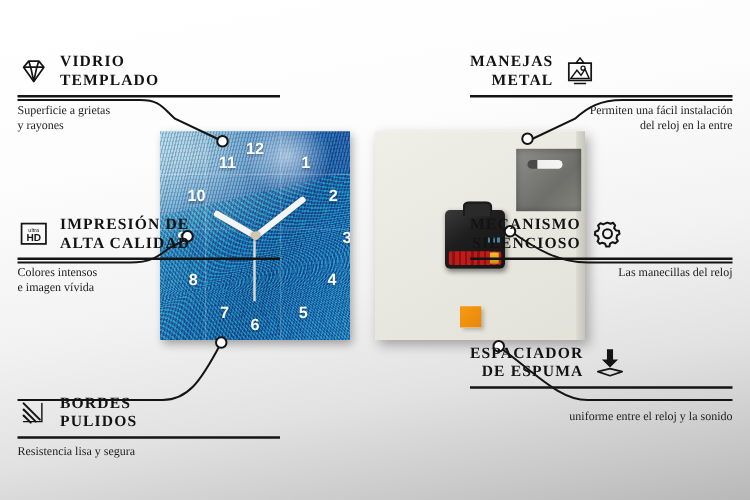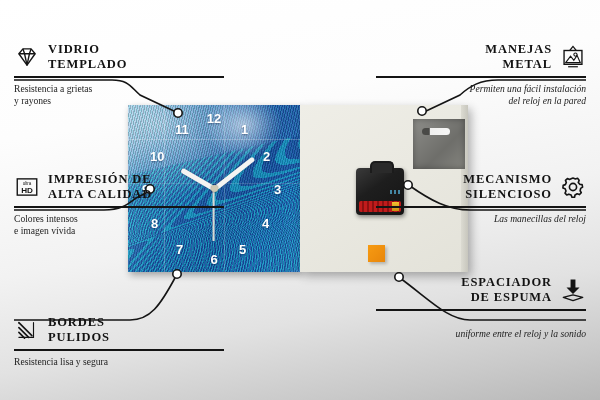--- a/index.html
+++ b/index.html
@@ -7,21 +7,21 @@
     width:600px;height:400px;overflow:hidden;
     font-family:"Liberation Serif",serif;
     background:linear-gradient(170deg,#ffffff 0%,#fdfdfd 28%,#f2f2f2 55%,#e2e2e2 74%,#c9c9c9 90%,#b8b8b8 100%);
   }
   #stage{position:relative;width:600px;height:400px;}
 
   
   .product{position:absolute;left:128px;top:105px;width:340px;height:167px;}
   .panel{position:absolute;top:0;height:167px;}
 
-  .clock{left:0;width:172px;overflow:hidden;
+  .clock{left:0;width:152px;overflow:hidden;
     background:
       radial-gradient(ellipse 120% 80% at 18% 12%, rgba(255,255,255,.55) 0%, rgba(255,255,255,0) 55%),
       linear-gradient(118deg,#8fc4e8 0%,#3f86c9 22%,#1f62b4 44%,#1a55a8 62%,#1e63ba 80%,#2b77c4 100%);
     box-shadow:2px 3px 7px rgba(0,0,0,.33);
   }
   .clock .waves{position:absolute;inset:0;
     background:
       repeating-linear-gradient(104deg, rgba(0,0,0,.30) 0 1px, rgba(255,255,255,.16) 1px 2.3px),
       repeating-linear-gradient(76deg, rgba(16,210,200,.30) 0 1.2px, rgba(0,0,0,0) 1.2px 3.4px);
     opacity:.62;
@@ -72,27 +72,27 @@
     background:linear-gradient(#f2c230,#c98f13);}
   .movement .dots{position:absolute;right:4px;top:22px;width:10px;height:4px;
     background:repeating-linear-gradient(90deg,#4fa3c7 0 2px,transparent 2px 4px);opacity:.8;}
 
   .foam{position:absolute;left:68px;top:140px;width:17px;height:17px;
     background:linear-gradient(135deg,#f79b12,#e8860a);box-shadow:2px 2px 3px rgba(0,0,0,.22);}
 
   
   .feat{position:absolute;width:210px;}
   .feat .head{display:flex;align-items:center;gap:8px;}
-  .feat.right .head{justify-content:flex-end;}
+  .feat.right .head{justify-content:flex-start;}
   .feat .title{font-size:12.5px;font-weight:700;letter-spacing:.9px;color:#131313;
      line-height:1.18;text-transform:uppercase;font-family:"Liberation Serif",serif;}
   .feat.right .title{text-align:right;}
   .feat .rule{height:2px;background:#141414;margin:4px 0 5px;}
   .feat .desc{font-size:9.6px;color:#1d1d1d;line-height:1.3;font-family:"Liberation Serif",serif;}
-  .feat.right .desc{text-align:right;font-style:italic;}
+  .feat.right .desc{text-align:right;}
   .ic{width:26px;height:26px;flex:0 0 26px;display:block;}
 
   
   #f-vidrio{left:14px;top:42px;}
   #f-impresion{left:14px;top:172px;}
   #f-bordes{left:14px;top:275px;margin-top:40px;}
   #f-manejas{left:376px;top:42px;}
   #f-mecanismo{left:376px;top:172px;}
   #f-espaciador{left:376px;top:275px;}
 
@@ -170,21 +170,21 @@
     <div class="head">
       <svg class="ic" viewBox="0 0 32 32">
         <g fill="none" stroke="#141414" stroke-width="1.7" stroke-linejoin="round">
           <path d="M6,12 L16,26 L26,12 L21,6 L11,6 Z"></path>
           <path d="M6,12 L26,12 M11,6 L13,12 L16,26 L19,12 L21,6"></path>
         </g>
       </svg>
       <div class="title"><span>VIDRIO</span><br><span>TEMPLADO</span></div>
     </div>
     <div class="rule"></div>
-    <div class="desc"><span>Resistencia a grietas</span><br><span>y rayones</span></div>
+    <div class="desc"><span>Superficie a grietas</span><br><span>y rayones</span></div>
   </div>
 
   <div class="feat left" id="f-impresion">
     <div class="head">
       <svg class="ic" viewBox="0 0 32 32">
         <rect x="4" y="6" width="24" height="20" fill="none" stroke="#141414" stroke-width="1.7"></rect>
         <text x="16" y="14" text-anchor="middle" font-family="Liberation Sans, sans-serif" font-size="5.5" fill="#141414">ultra</text>
         <text x="16" y="23" text-anchor="middle" font-family="Liberation Sans, sans-serif" font-size="10" font-weight="bold" fill="#141414">HD</text>
       </svg>
       <div class="title"><span>IMPRESIÓN DE</span><br><span>ALTA CALIDAD</span></div>
@@ -214,21 +214,21 @@
       <div class="title"><span>MANEJAS</span><br><span>METAL</span></div>
       <svg class="ic" viewBox="0 0 32 32">
         <path d="M16,3 L12,8 L20,8 Z" fill="none" stroke="#141414" stroke-width="1.5"></path>
         <rect x="5" y="8" width="22" height="17" fill="none" stroke="#141414" stroke-width="1.7"></rect>
         <path d="M7,23 L13,15 L17,20 L21,14 L25,23 Z" fill="none" stroke="#141414" stroke-width="1.4"></path>
         <circle cx="19" cy="13" r="2" fill="none" stroke="#141414" stroke-width="1.3"></circle>
         <path d="M10,28 L22,28" stroke="#141414" stroke-width="1.5"></path>
       </svg>
     </div>
     <div class="rule"></div>
-    <div class="desc"><span>Permiten una fácil instalación</span><br><span>del reloj en la pared</span></div>
+    <div class="desc"><span>Permiten una fácil instalación</span><br><span>del reloj en la entre</span></div>
   </div>
 
   <div class="feat right" id="f-mecanismo">
     <div class="head">
       <div class="title"><span>MECANISMO</span><br><span>SILENCIOSO</span></div>
       <svg class="ic" viewBox="0 0 32 32">
         <g fill="none" stroke="#141414" stroke-width="2" stroke-linejoin="round">
           <path d="M16,5 l3,1.2 2.6,-1 1.9,2.6 -1,2.6 1.9,2.3 2.8,0.3 0.6,3.2 -2.4,1.5 -0.6,2.9 1.4,2.5 -2.4,2.2 -2.7,-1 -2.6,1.5 -0.6,2.8 -3.2,0 -1,-2.7 -2.8,-1.1 -2.6,1.1 -2.1,-2.4 1.2,-2.6 -1.1,-2.8 -2.7,-0.9 0.3,-3.2 2.7,-0.9 1.2,-2.7 -1.1,-2.6 2.4,-2.2 2.6,1.2 2.7,-1.2 z"></path>
           <circle cx="16" cy="16" r="4.4"></circle>
         </g>

